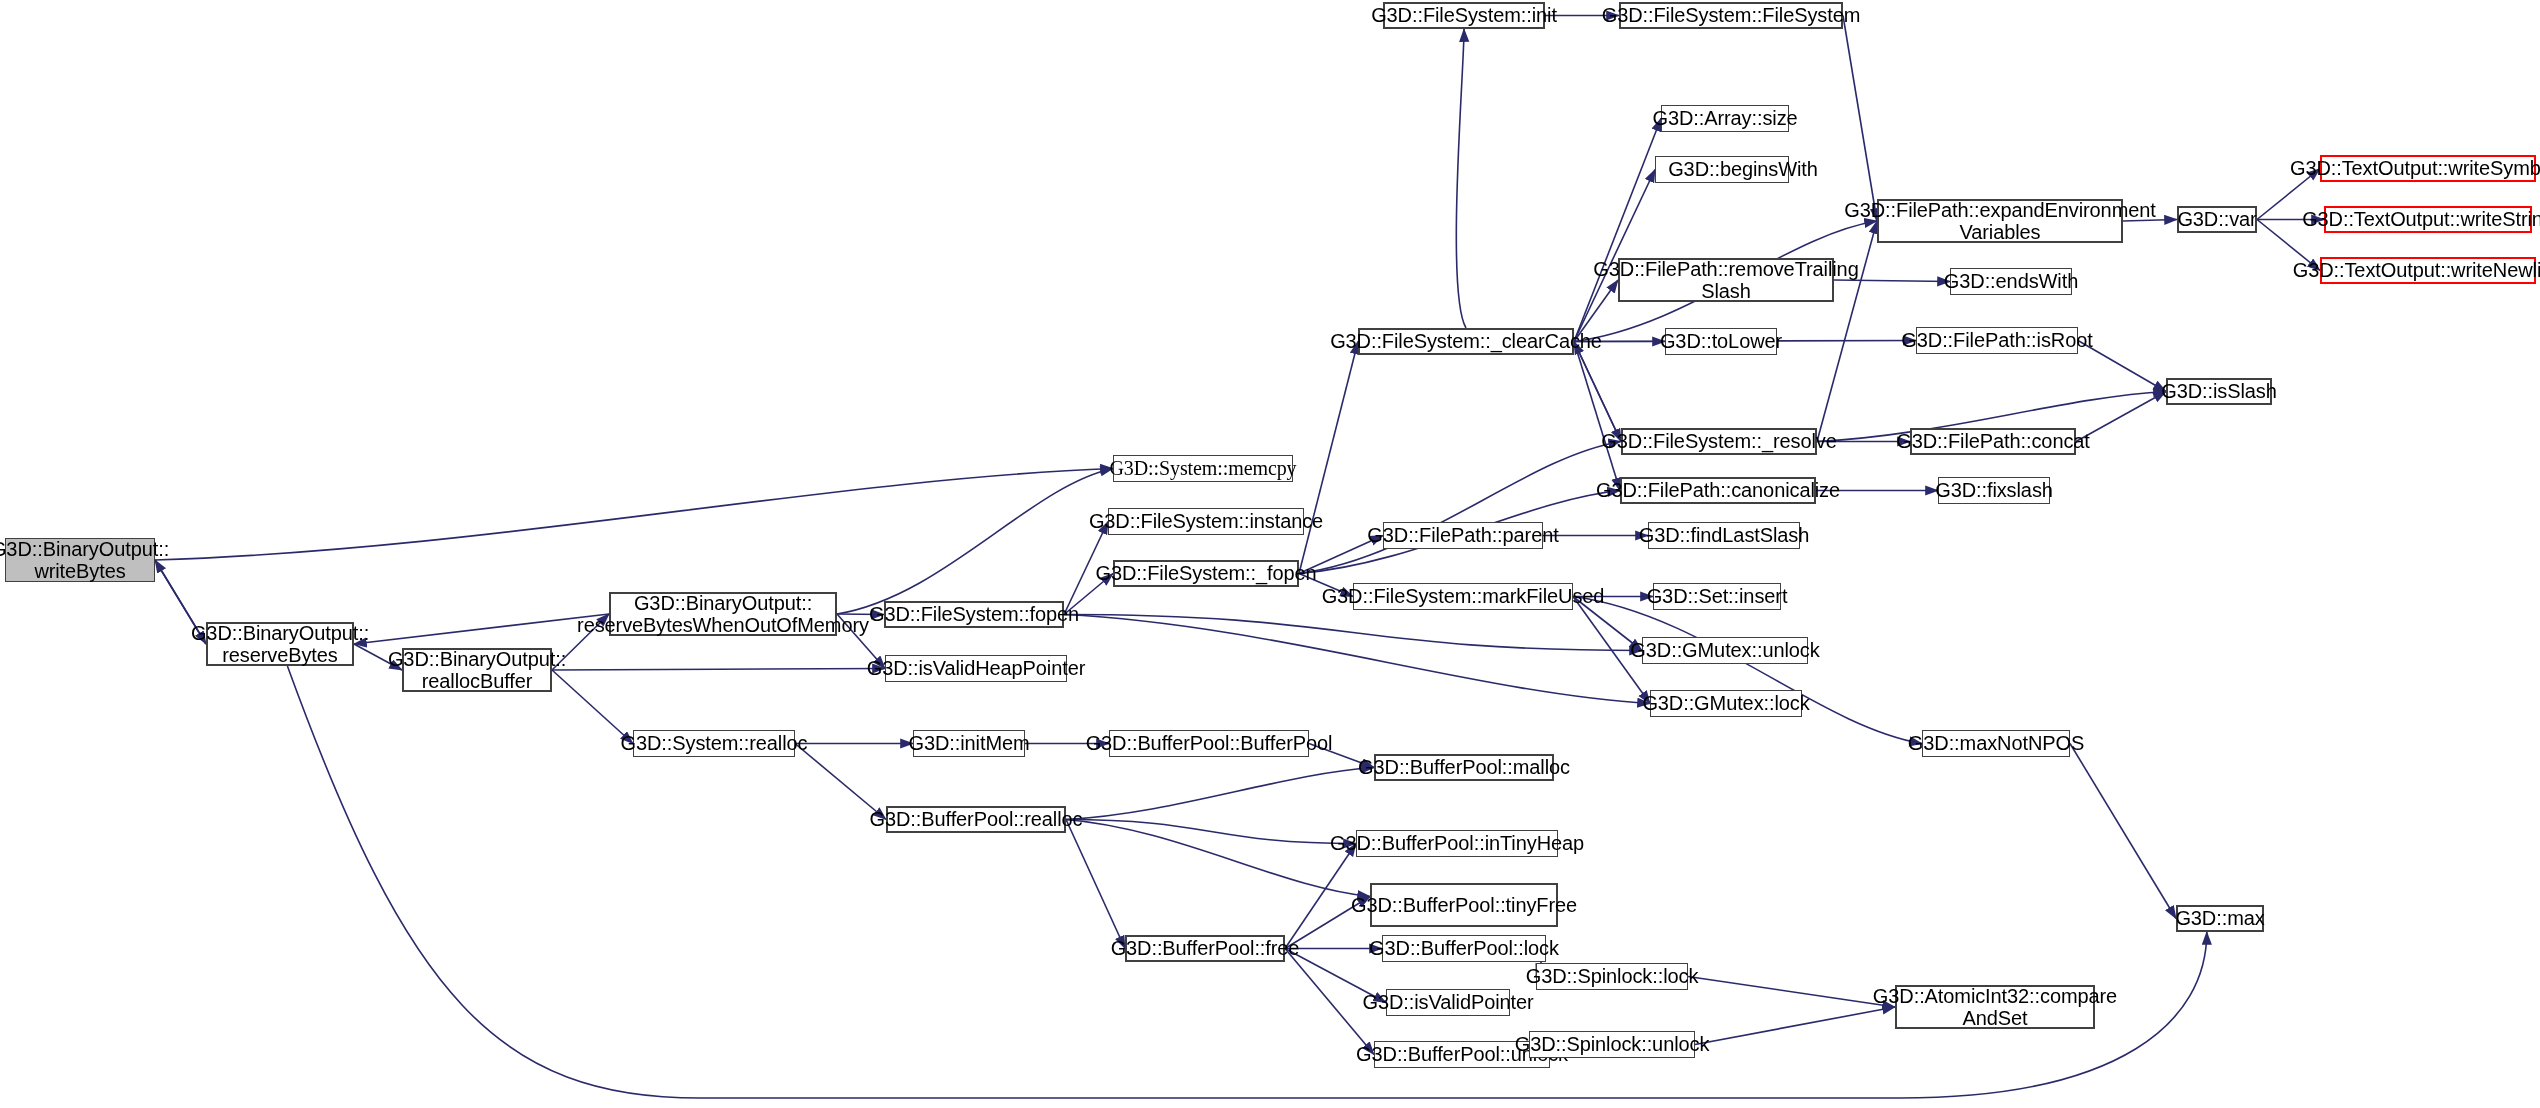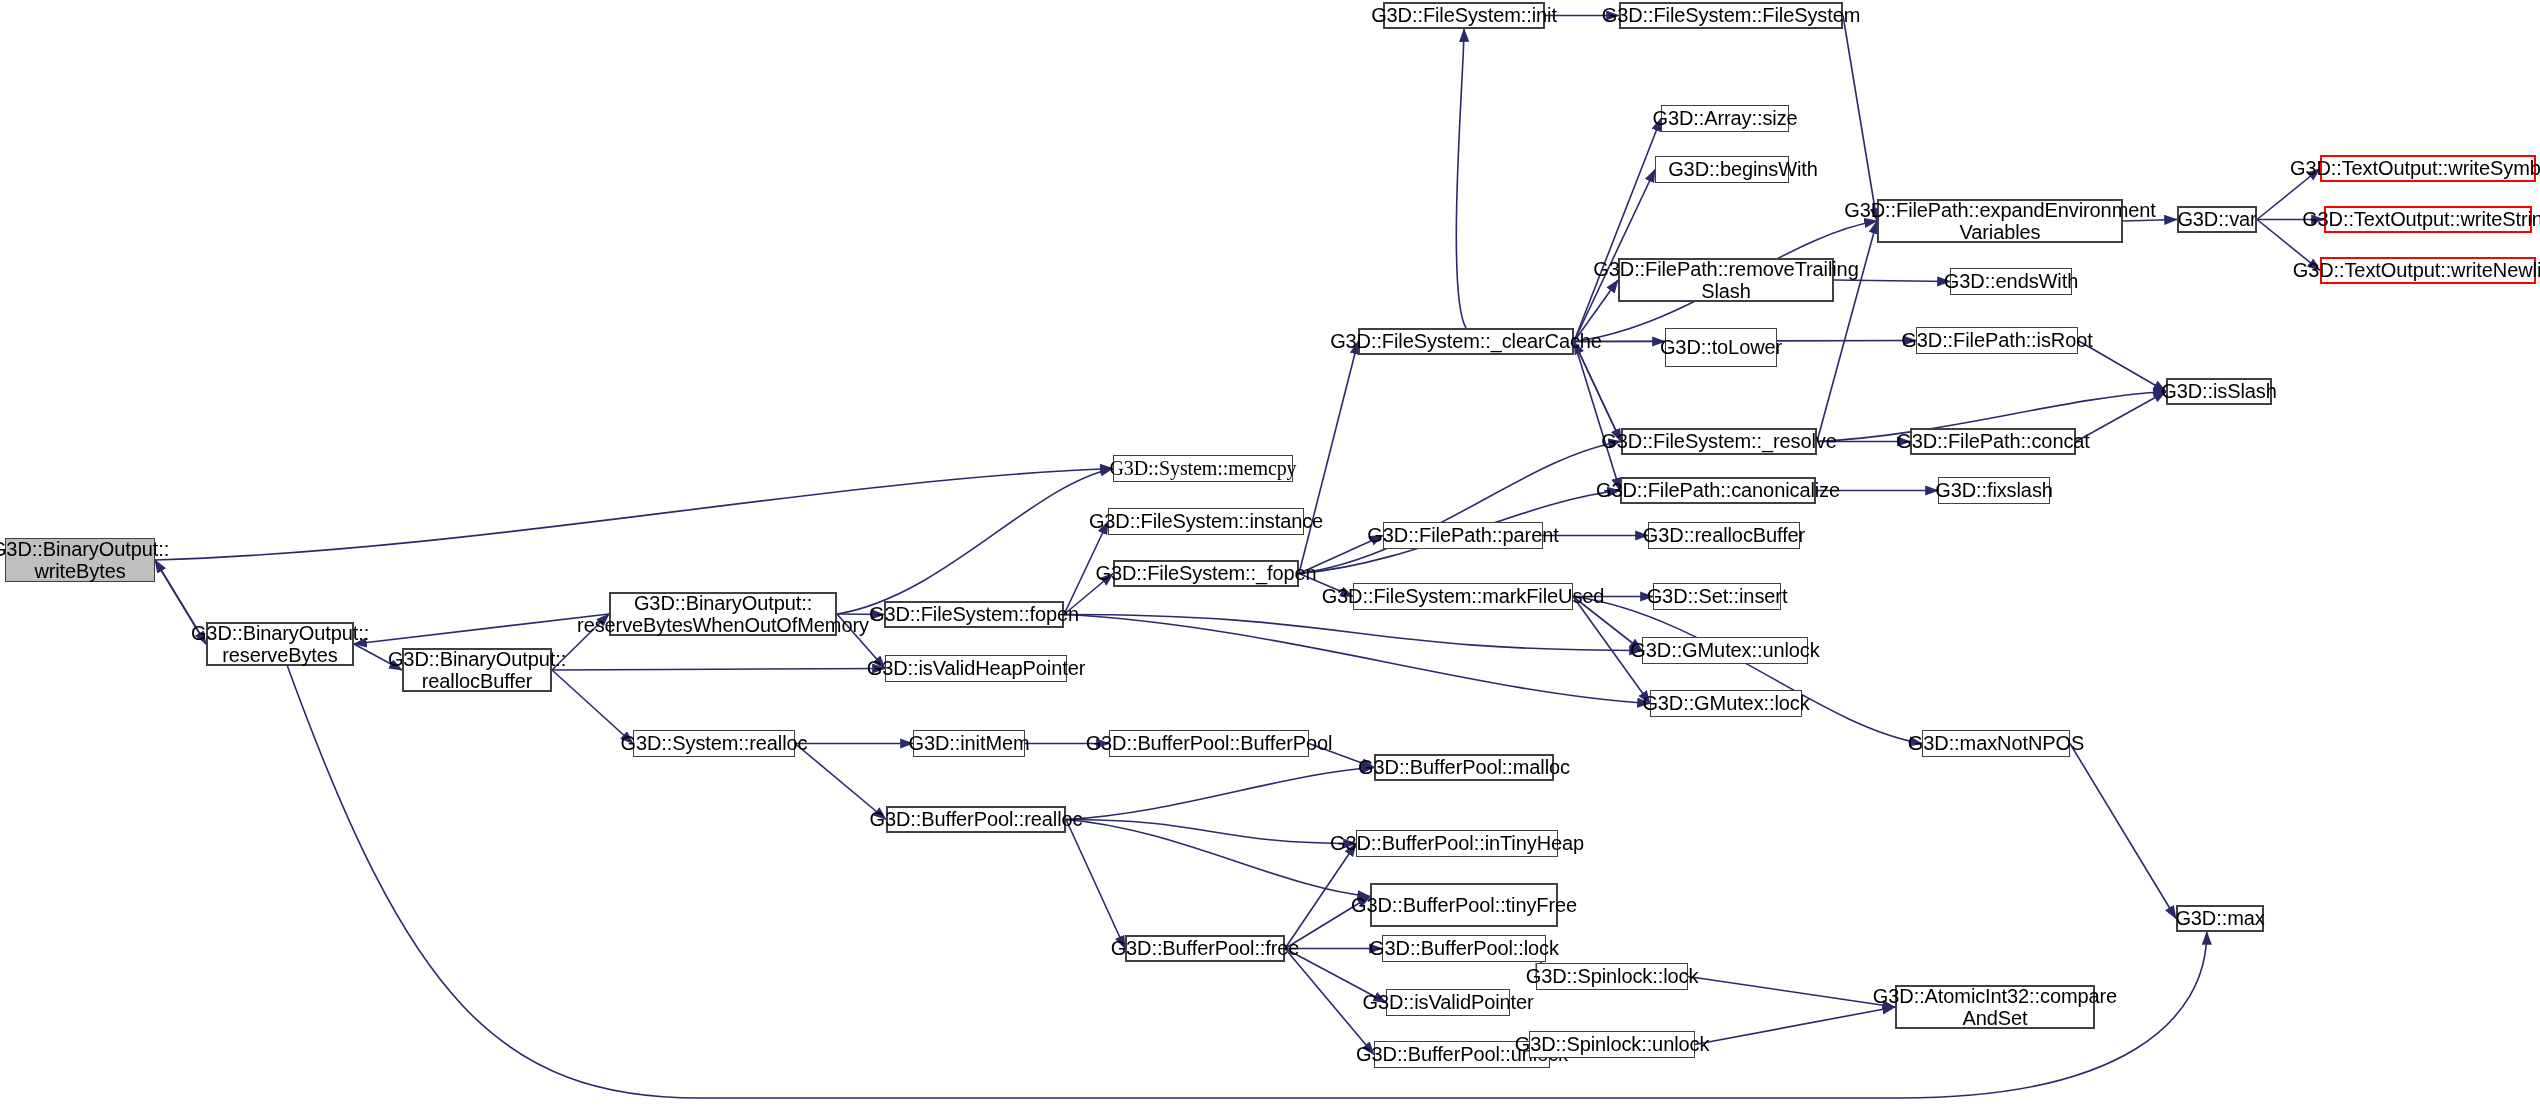--- a/index.html
+++ b/index.html
@@ -150,40 +150,40 @@
       <div class="node" style="left: 1386px; top: 989px; width: 124px; height: 27px;">G3D::isValidPointer</div>
       <div class="node" style="left: 1374px; top: 1041px; width: 176px; height: 27px;">G3D::BufferPool::unlock</div>
       <div class="node" style="left: 1536px; top: 963px; width: 152px; height: 27px;">G3D::Spinlock::lock</div>
       <div class="node" style="left: 1529px; top: 1031px; width: 166px; height: 27px;">G3D::Spinlock::unlock</div>
       <div class="node thick" style="left: 1895px; top: 985px; width: 200px; height: 44px;">G3D::AtomicInt32::compare
 AndSet</div>
       <div class="node" style="left: 1113px; top: 455px; width: 180px; height: 27px; font-family: Liberation Serif, serif;">G3D::System::memcpy</div>
       <div class="node" style="left: 1108px; top: 508px; width: 196px; height: 27px;">G3D::FileSystem::instance</div>
       <div class="node thick" style="left: 1113px; top: 560px; width: 186px; height: 27px;">G3D::FileSystem::_fopen</div>
       <div class="node thick" style="left: 1358px; top: 328px; width: 216px; height: 27px;">G3D::FileSystem::_clearCache</div>
-      <div class="node" style="left: 1665px; top: 328px; width: 112px; height: 39px;">G3D::toLower</div>
+      <div class="node" style="left: 1665px; top: 328px; width: 112px; height: 27px;">G3D::toLower</div>
       <div class="node thick" style="left: 1618px; top: 258px; width: 216px; height: 44px;">G3D::FilePath::removeTrailing
 Slash</div>
       <div class="node" style="left: 1655px; top: 156px; width: 134px; height: 27px; padding-left: 46px;">G3D::beginsWith</div>
       <div class="node" style="left: 1661px; top: 105px; width: 128px; height: 27px;">G3D::Array::size</div>
       <div class="node thick" style="left: 1877px; top: 199px; width: 246px; height: 44px;">G3D::FilePath::expandEnvironment
 Variables</div>
       <div class="node thick" style="left: 2177px; top: 206px; width: 80px; height: 27px;">G3D::var</div>
       <div class="node red" style="left: 2320px; top: 155px; width: 216px; height: 27px;">G3D::TextOutput::writeSymbols</div>
       <div class="node red" style="left: 2324px; top: 206px; width: 208px; height: 27px;">G3D::TextOutput::writeString</div>
       <div class="node red" style="left: 2320px; top: 257px; width: 216px; height: 27px;">G3D::TextOutput::writeNewline</div>
       <div class="node" style="left: 1950px; top: 268px; width: 122px; height: 27px; text-align: right;">G3D::endsWith</div>
       <div class="node" style="left: 1916px; top: 327px; width: 162px; height: 27px;">G3D::FilePath::isRoot</div>
       <div class="node thick" style="left: 2166px; top: 378px; width: 106px; height: 27px;">G3D::isSlash</div>
       <div class="node thick" style="left: 1621px; top: 428px; width: 196px; height: 27px;">G3D::FileSystem::_resolve</div>
       <div class="node thick" style="left: 1910px; top: 428px; width: 166px; height: 27px;">G3D::FilePath::concat</div>
       <div class="node thick" style="left: 1620px; top: 477px; width: 196px; height: 27px;">G3D::FilePath::canonicalize</div>
       <div class="node" style="left: 1938px; top: 477px; width: 112px; height: 27px;">G3D::fixslash</div>
       <div class="node" style="left: 1383px; top: 522px; width: 160px; height: 27px;">G3D::FilePath::parent</div>
-      <div class="node" style="left: 1648px; top: 522px; width: 152px; height: 27px;">G3D::reallocBuffer</div>
+      <div class="node" style="left: 1648px; top: 522px; width: 152px; height: 27px;">G3D::findLastSlash</div>
       <div class="node" style="left: 1353px; top: 583px; width: 220px; height: 27px;">G3D::FileSystem::markFileUsed</div>
       <div class="node" style="left: 1653px; top: 583px; width: 128px; height: 27px;">G3D::Set::insert</div>
       <div class="node" style="left: 1642px; top: 637px; width: 166px; height: 27px;">G3D::GMutex::unlock</div>
       <div class="node" style="left: 1650px; top: 690px; width: 152px; height: 27px;">G3D::GMutex::lock</div>
       <div class="node thick" style="left: 1383px; top: 2px; width: 162px; height: 27px;">G3D::FileSystem::init</div>
       <div class="node thick" style="left: 1619px; top: 2px; width: 224px; height: 27px;">G3D::FileSystem::FileSystem</div>
       <div class="node" style="left: 1922px; top: 730px; width: 148px; height: 27px;">G3D::maxNotNPOS</div>
       <div class="node thick" style="left: 2176px; top: 905px; width: 88px; height: 27px;">G3D::max</div>
     </div>
 </div>

